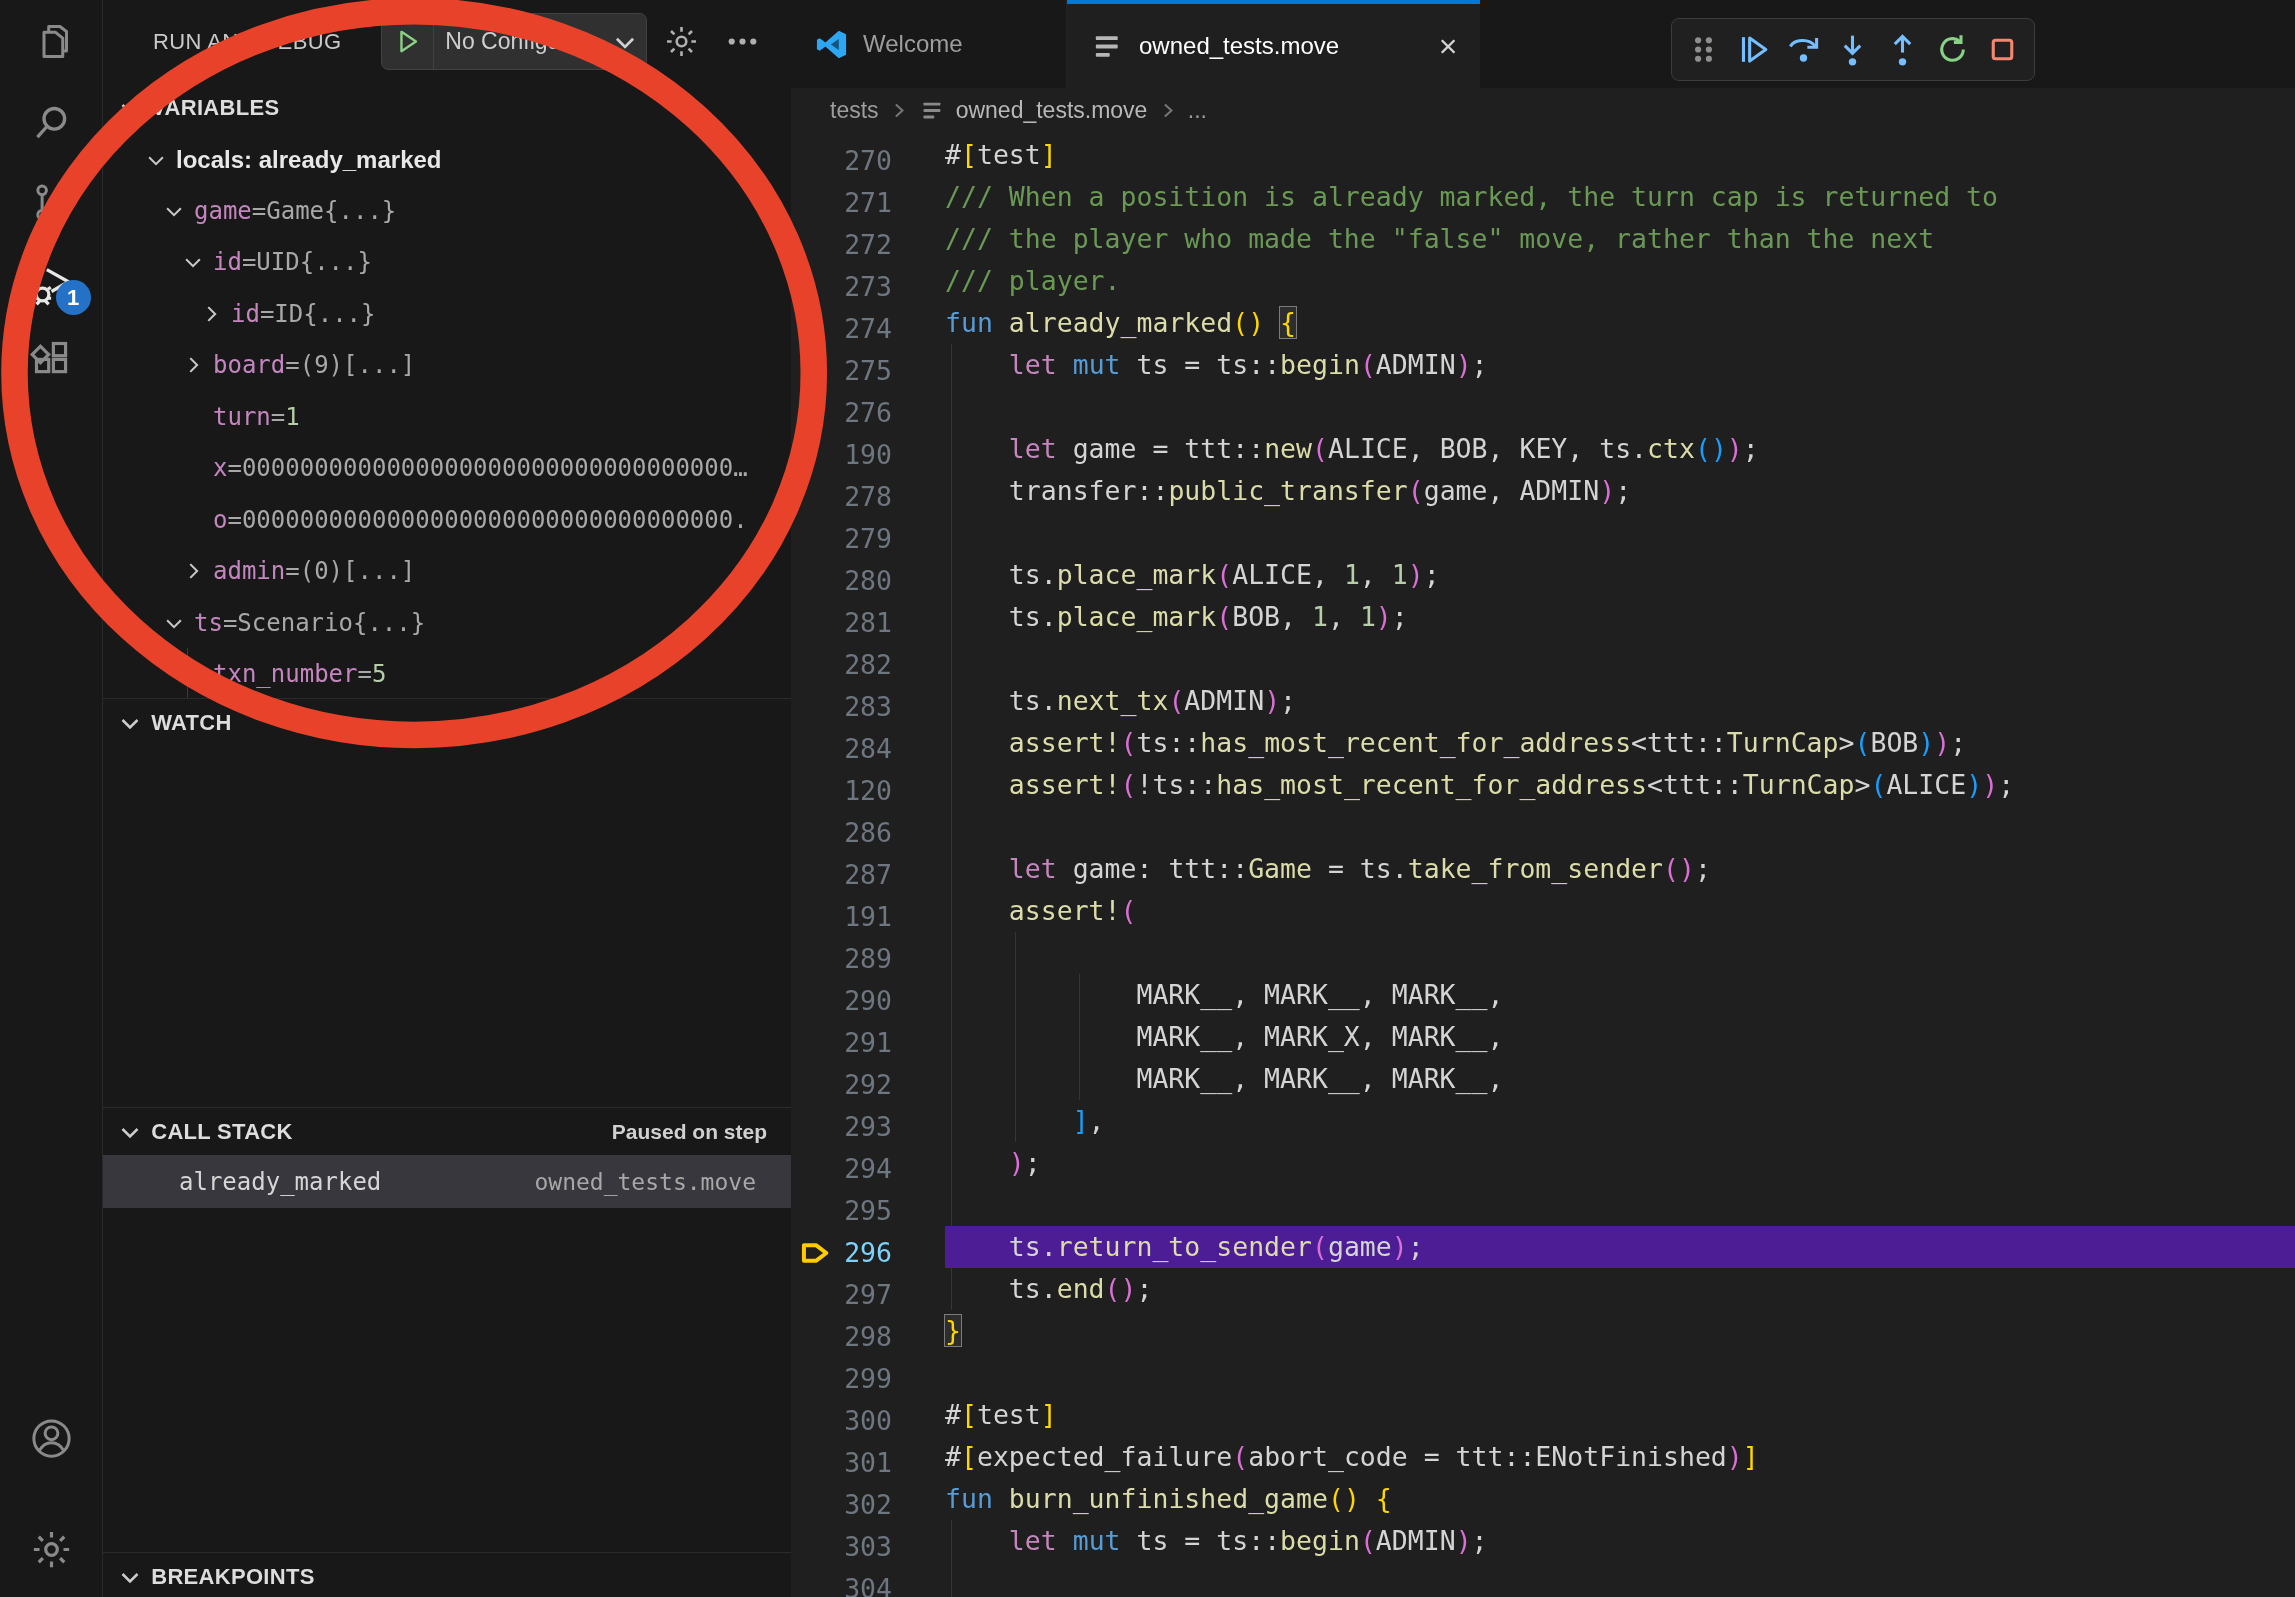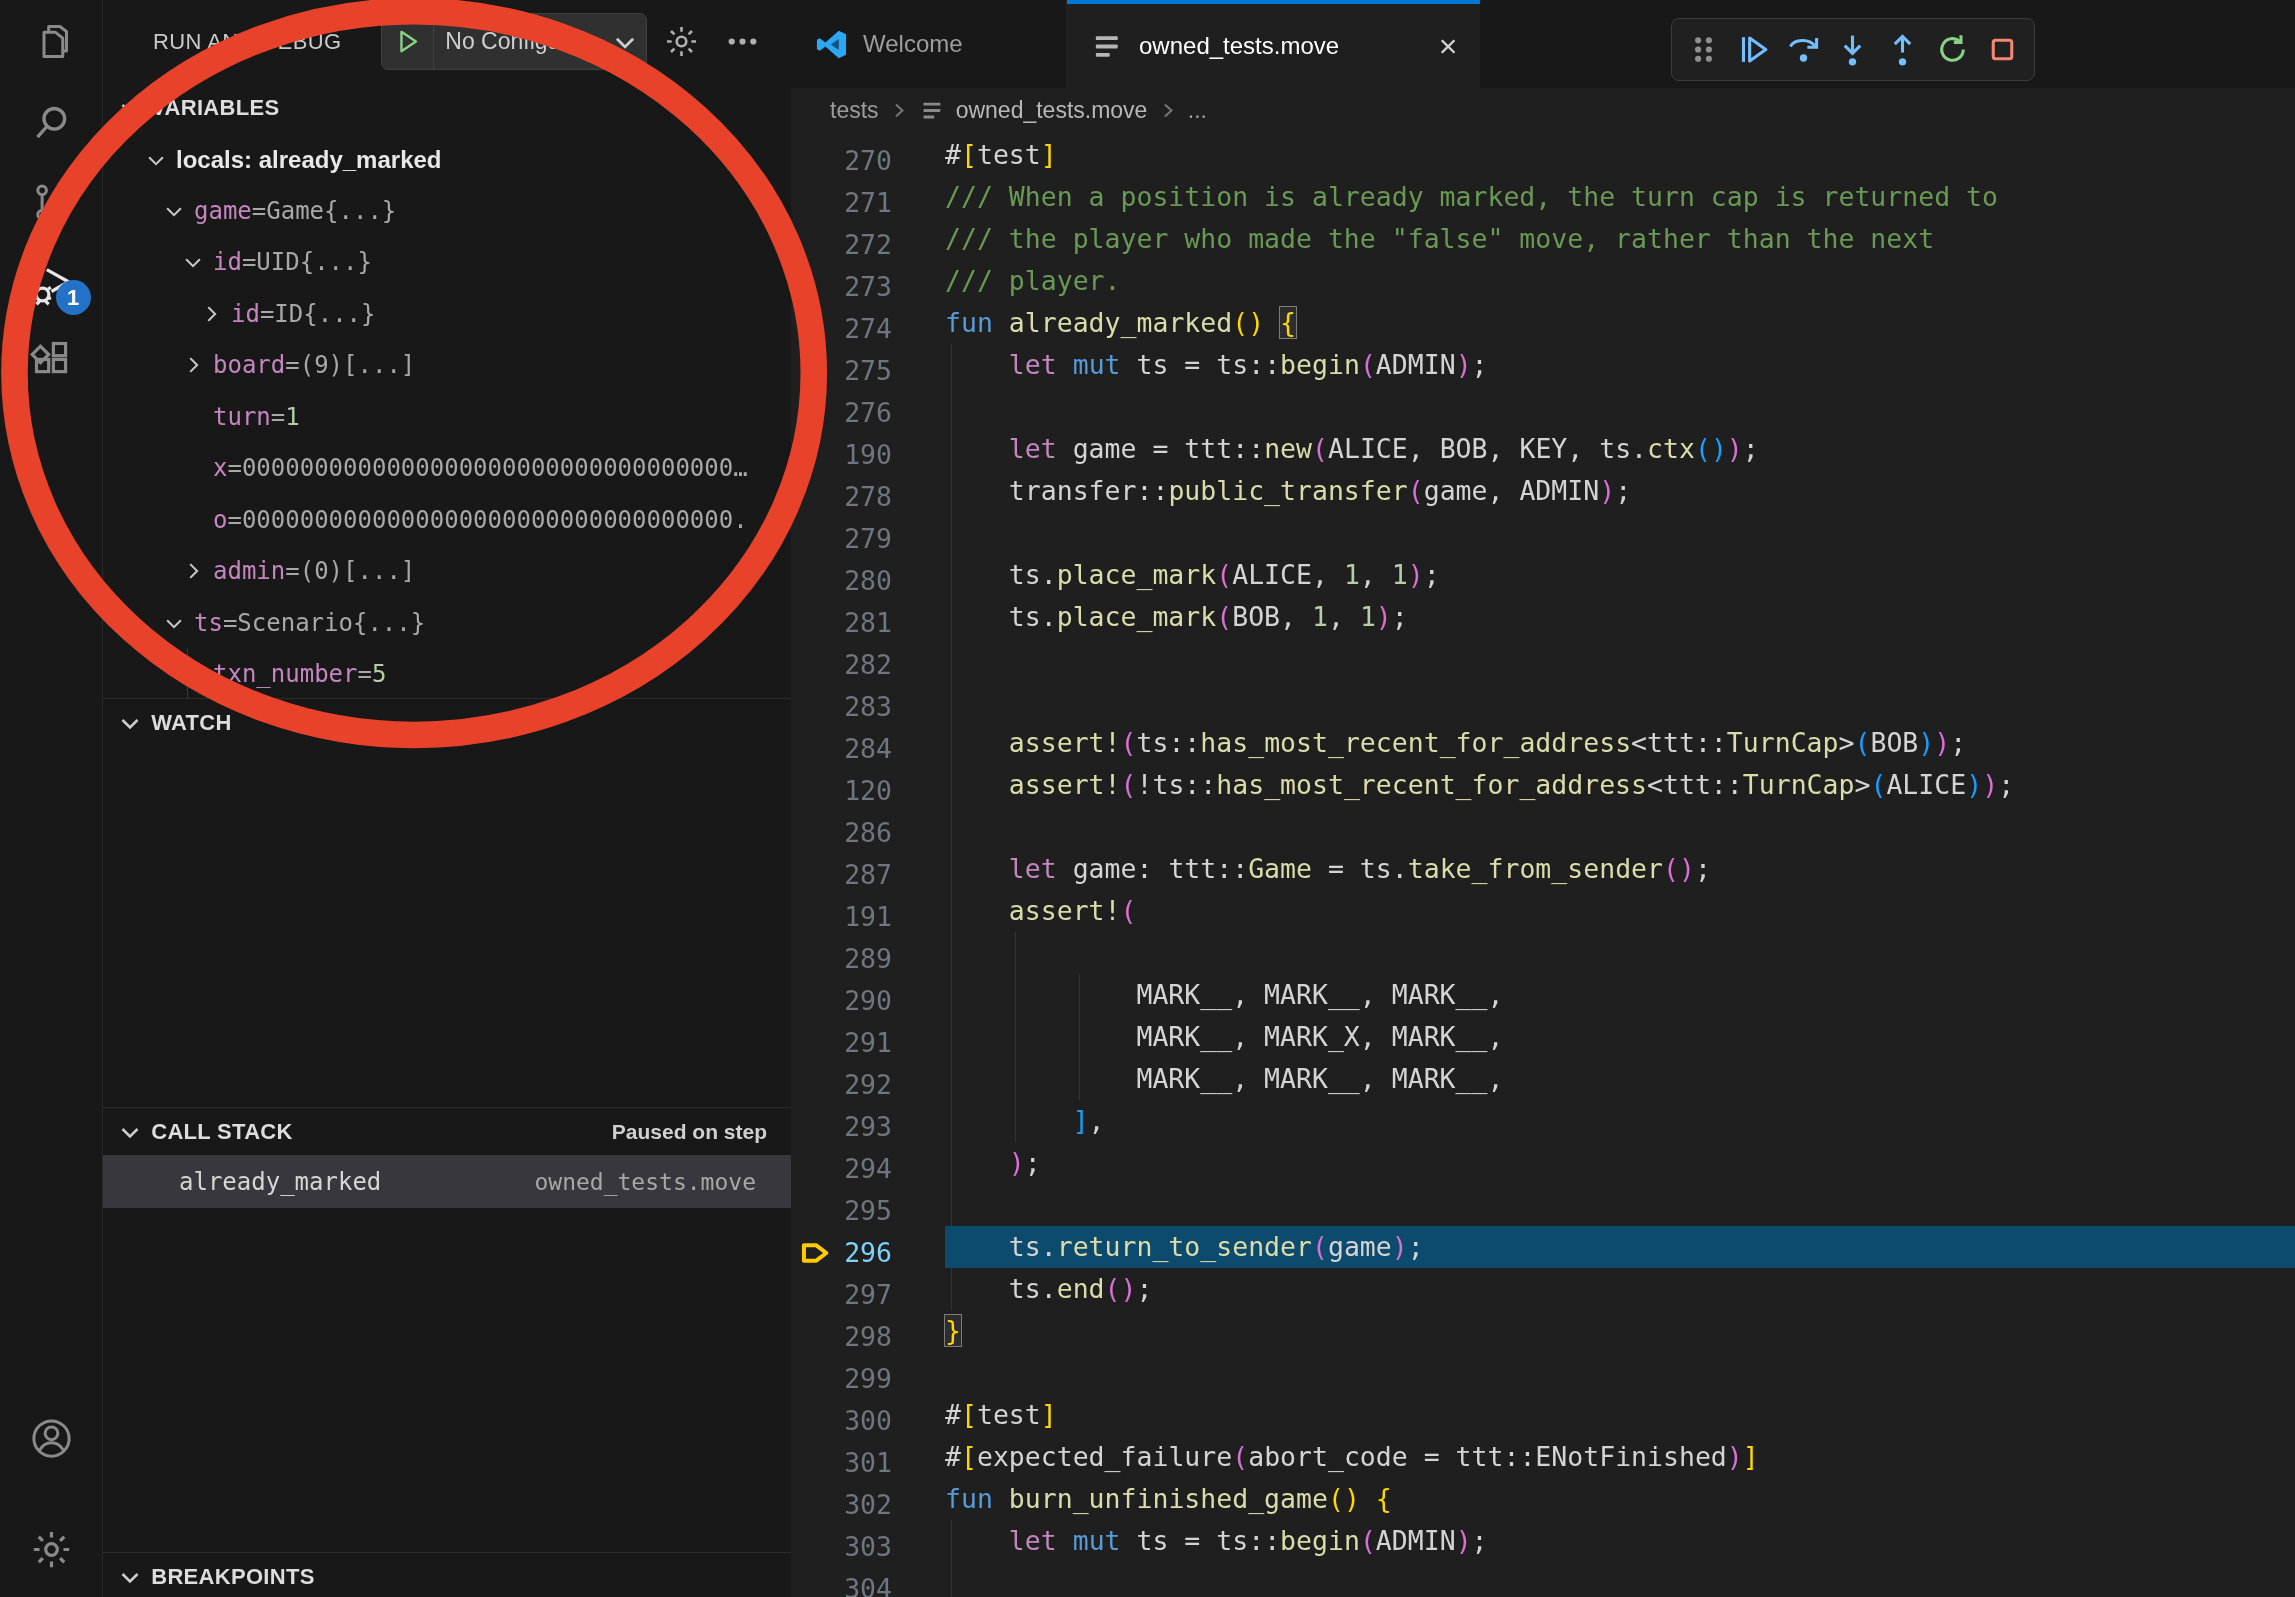--- a/index.html
+++ b/index.html
@@ -69,21 +69,21 @@
   .bc-icon{display:flex;color:#8a8a8a;margin-right:9.7px;}
   .bc-icon svg{width:27px;height:27px;}
   .code{position:absolute;left:0;top:134px;width:100%;}
   .line{position:relative;display:flex;height:42px;align-items:flex-end;}
   .gutter{position:relative;flex:0 0 154px;box-sizing:border-box;text-align:right;padding-right:53px;
           font-family:"DejaVu Sans Mono",monospace;font-size:26.5px;color:#6e7681;}
   .gutter.cur{color:#7dd3fc;}
   .gutter-icon{position:absolute;left:6.4px;top:50%;transform:translateY(-50%);display:flex;}
   .gutter-icon svg{width:37px;height:37px;}
   .codewrap{position:relative;flex:1;height:100%;display:flex;align-items:center;}
-  .line.hl .codewrap{background:#0c4a6e;}
+  .line.hl .codewrap{background:#4c1d95;}
   .iguide{position:absolute;top:0;width:0.8px;height:100%;background:#353536;}
   pre.codetext{position:relative;margin:0;font-family:"DejaVu Sans Mono",monospace;font-size:26.5px;line-height:42px;
                color:#d4d4d4;white-space:pre;z-index:1;}
   .tok-pln{color:#d4d4d4}.tok-cm{color:#6a9955}.tok-kw{color:#569cd6}.tok-ctl{color:#c586c0}.tok-fn{color:#dcdcaa}
   .tok-ty{color:#4ec9b0}.tok-num{color:#b5cea8}.tok-b1{color:#ffd700}.tok-b2{color:#da70d6}.tok-b3{color:#179fff}
   .tok-bm{color:#ffd700;outline:1.6px solid #7c7c7c;outline-offset:-0.8px;background:rgba(130,130,130,.15);}
   .annotation{position:absolute;left:0;top:0;pointer-events:none;z-index:60;}
 </style>
 </head>
 <body>
@@ -501,20 +501,21 @@
         <div class="gutter">282</div>
         <div class="codewrap">
           <div class="iguide" style="left: 6.4px;"></div>
           <pre class="codetext"></pre>
         </div>
       </div>
       <div class="line">
         <div class="gutter">283</div>
         <div class="codewrap">
           <div class="iguide" style="left: 6.4px;"></div>
+          <pre class="codetext"><span class="tok-pln">    ts.</span><span class="tok-fn">next_tx</span><span class="tok-b2">(</span><span class="tok-pln">ADMIN</span><span class="tok-b2">)</span><span class="tok-pln">;</span></pre>
         </div>
       </div>
       <div class="line">
         <div class="gutter">284</div>
         <div class="codewrap">
           <div class="iguide" style="left: 6.4px;"></div>
           <pre class="codetext"><span class="tok-pln">    </span><span class="tok-fn">assert!</span><span class="tok-b2">(</span><span class="tok-pln">ts::</span><span class="tok-fn">has_most_recent_for_address</span><span class="tok-pln">&lt;ttt::</span><span class="tok-fn">TurnCap</span><span class="tok-pln">&gt;</span><span class="tok-b3">(</span><span class="tok-pln">BOB</span><span class="tok-b3">)</span><span class="tok-b2">)</span><span class="tok-pln">;</span></pre>
         </div>
       </div>
       <div class="line">

